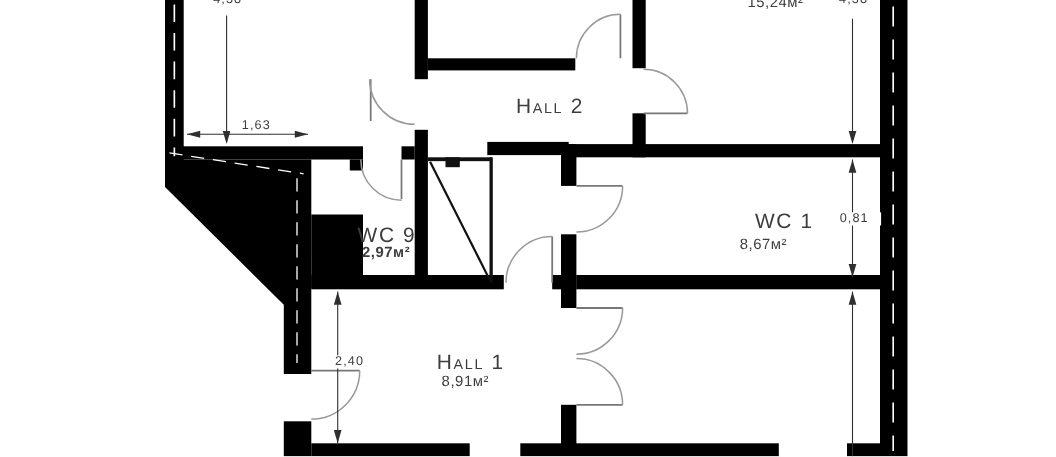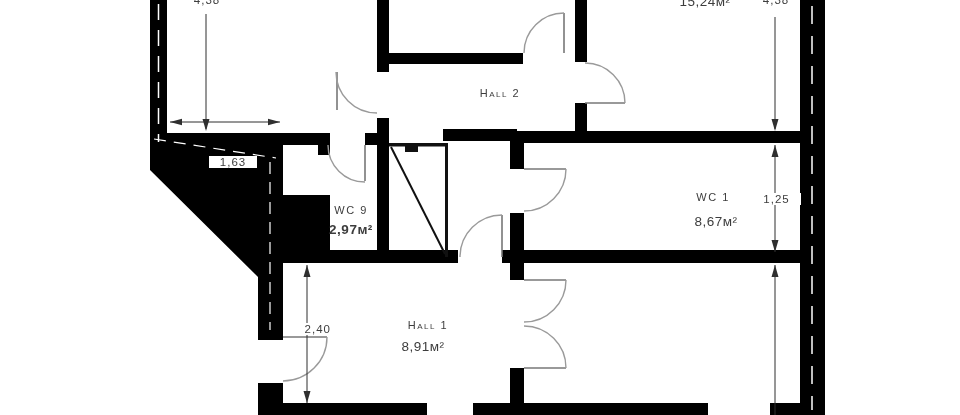--- a/index.html
+++ b/index.html
@@ -1,21 +1,21 @@
 <!DOCTYPE html>
 <html><head>
 <meta charset="utf-8">
 <style>
   html,body{margin:0;padding:0;background:#fff;}
   #plan{position:relative;width:960px;height:415px;background:#fff;overflow:hidden;
         font-family:"Liberation Sans", sans-serif;}
   #plan svg{position:absolute;left:0;top:0;}
   .lbl{position:absolute;text-align:center;color:#3d3d3d;white-space:nowrap;
        font-family:"Liberation Sans", sans-serif;}
-  .room-name{font-size:11px;letter-spacing:1.5px;font-variant:small-caps;}
+  .room-name{font-size:19px;letter-spacing:1.5px;font-variant:small-caps;}
   .room-area{font-size:13.5px;letter-spacing:.5px;}
   .dim-label{font-size:11.5px;letter-spacing:1px;background:#fff;padding:0 2px;}
 </style>
 </head>
 <body>
 
 <div id="plan">
 
   <svg width="960" height="415" viewBox="0 0 960 415">
 
@@ -111,26 +111,26 @@
       <polygon points="307,265 303.5,277 310.5,277" stroke="none"></polygon>
       <polygon points="307,403 303.5,391 310.5,391" stroke="none"></polygon>
     </g>
   </svg>
 
   <div class="lbl room-name" style="left:438px;top:87px;width:124px;">Hall 2</div>
 
   <div class="lbl room-area" style="left:649px;top:-6px;width:112px;">15,24м²</div>
 
   <div class="lbl room-name" style="left:681px;top:191px;width:64px;">WC 1</div>
-  <div class="lbl room-area" style="left:678px;top:214px;width:76px;">8,67м²</div>
+  <div class="lbl room-area" style="left:656px;top:214px;width:76px;">8,67м²</div>
 
   <div class="lbl room-name" style="left:325px;top:204px;width:52px;">WC 9</div>
   <div class="lbl room-area" style="left:322px;top:222px;width:58px;font-weight:bold;">2,97м²</div>
 
   <div class="lbl room-name" style="left:390px;top:319px;width:76px;">Hall 1</div>
   <div class="lbl room-area" style="left:385px;top:339px;width:76px;">8,91м²</div>
 
   <div class="lbl dim-label" style="left:183px;top:-6px;width:44px;">4,38</div>
-  <div class="lbl dim-label" style="left:209px;top:108px;width:44px;margin-top:48px;">1,63</div>
+  <div class="lbl dim-label" style="left:209px;top:108px;width:44px;">1,63</div>
   <div class="lbl dim-label" style="left:752px;top:-6px;width:44px;">4,38</div>
-  <div class="lbl dim-label" style="left:752px;top:193px;width:45px;">1,25</div>
+  <div class="lbl dim-label" style="left:752px;top:193px;width:45px;">0,81</div>
   <div class="lbl dim-label" style="left:285px;top:323px;width:44px;text-align:right;">2,40</div>
 </div>
 
 </body></html>

